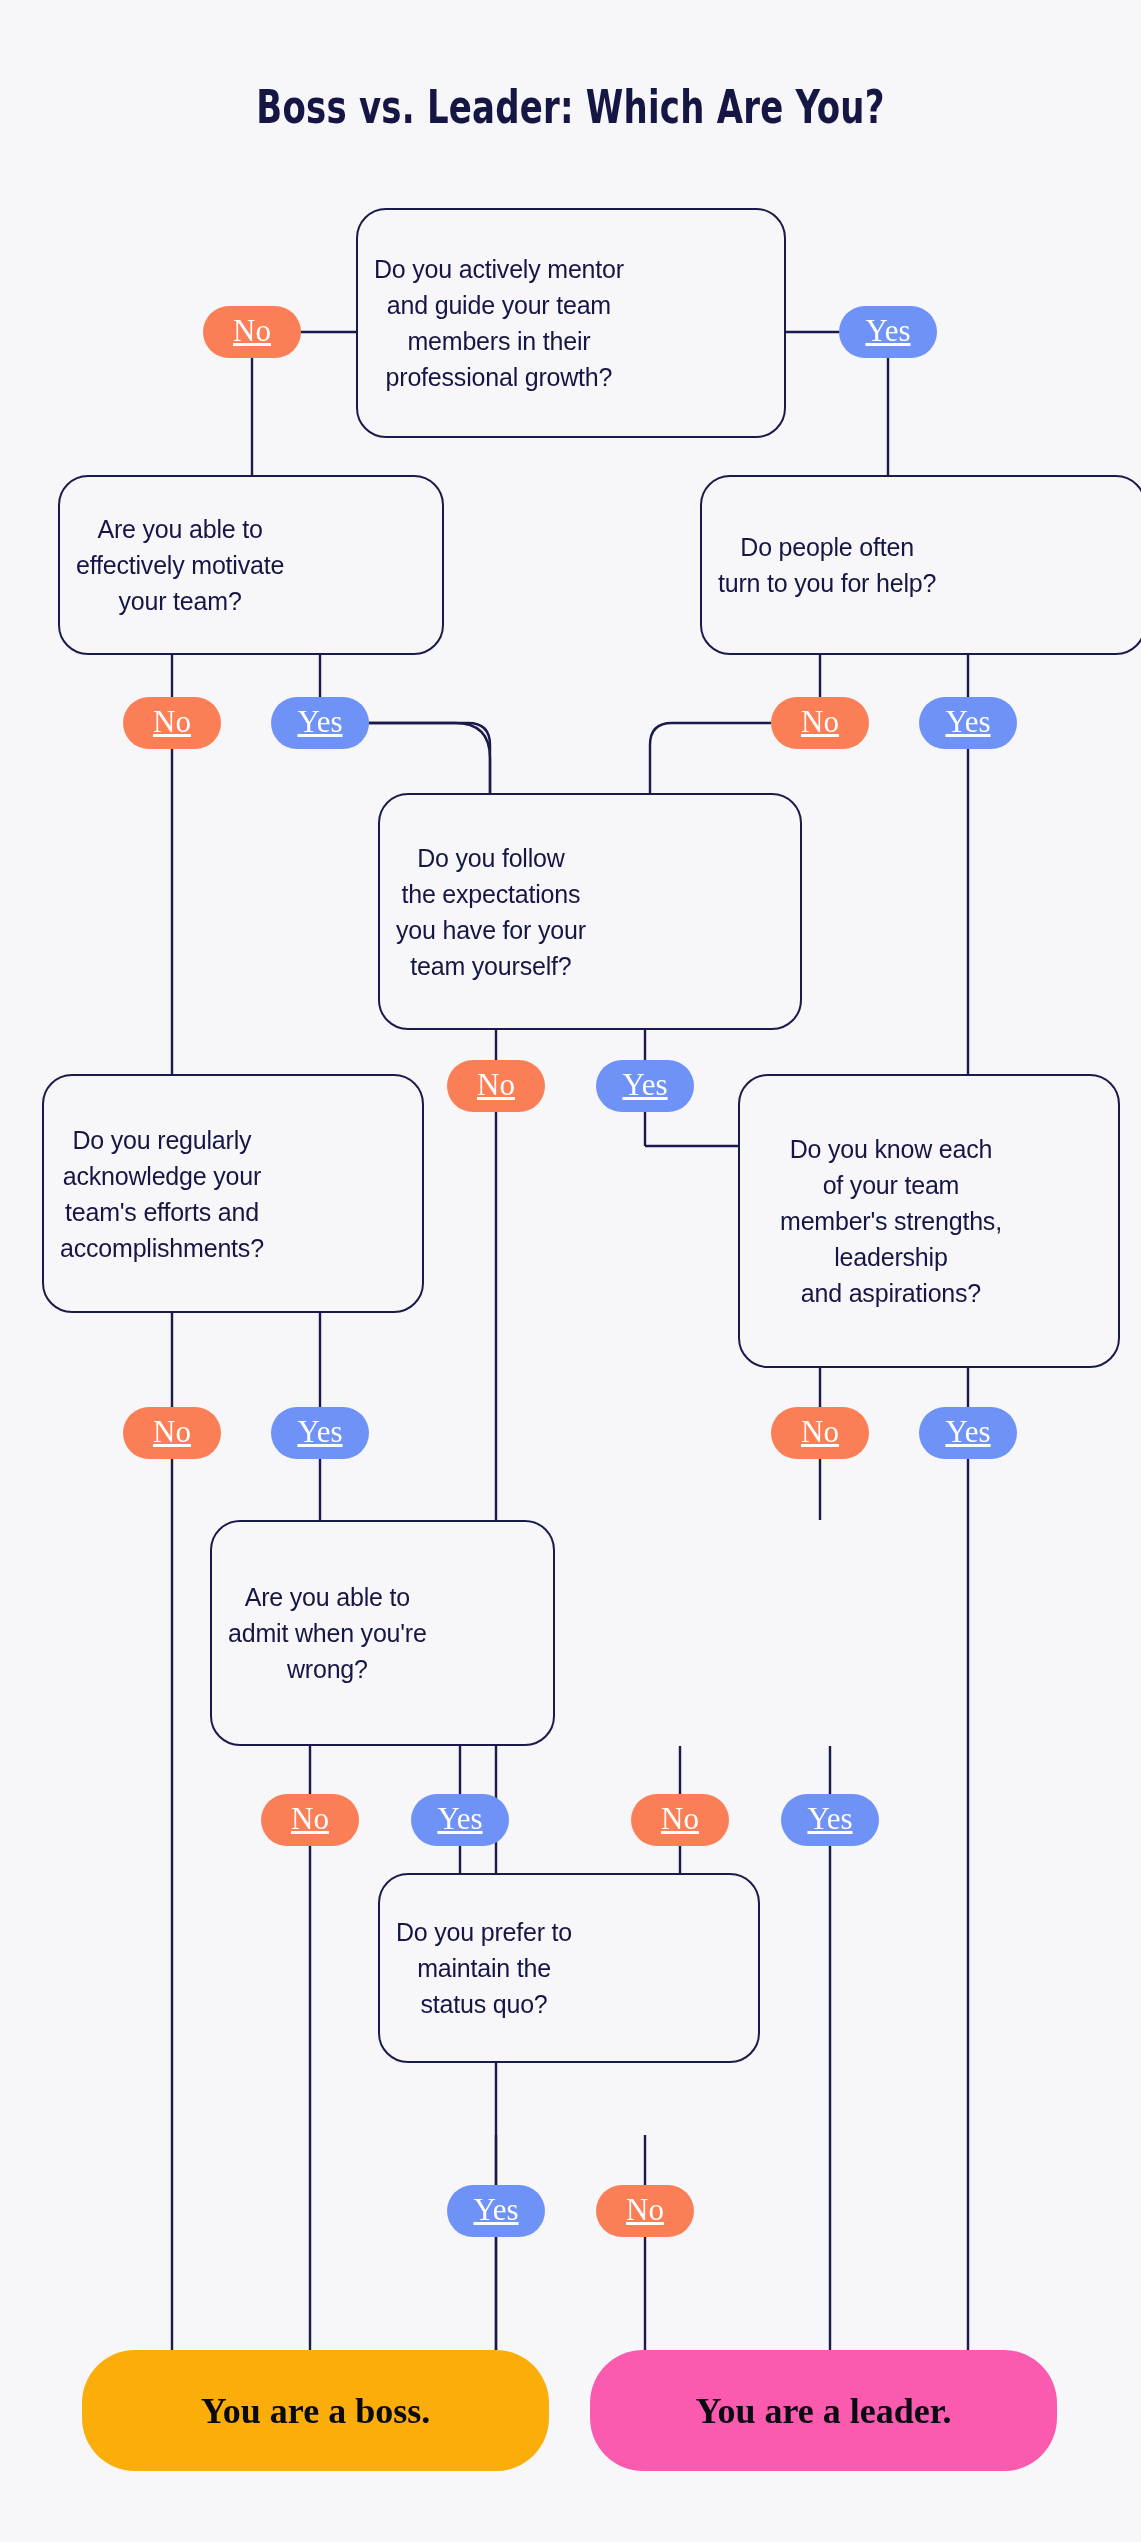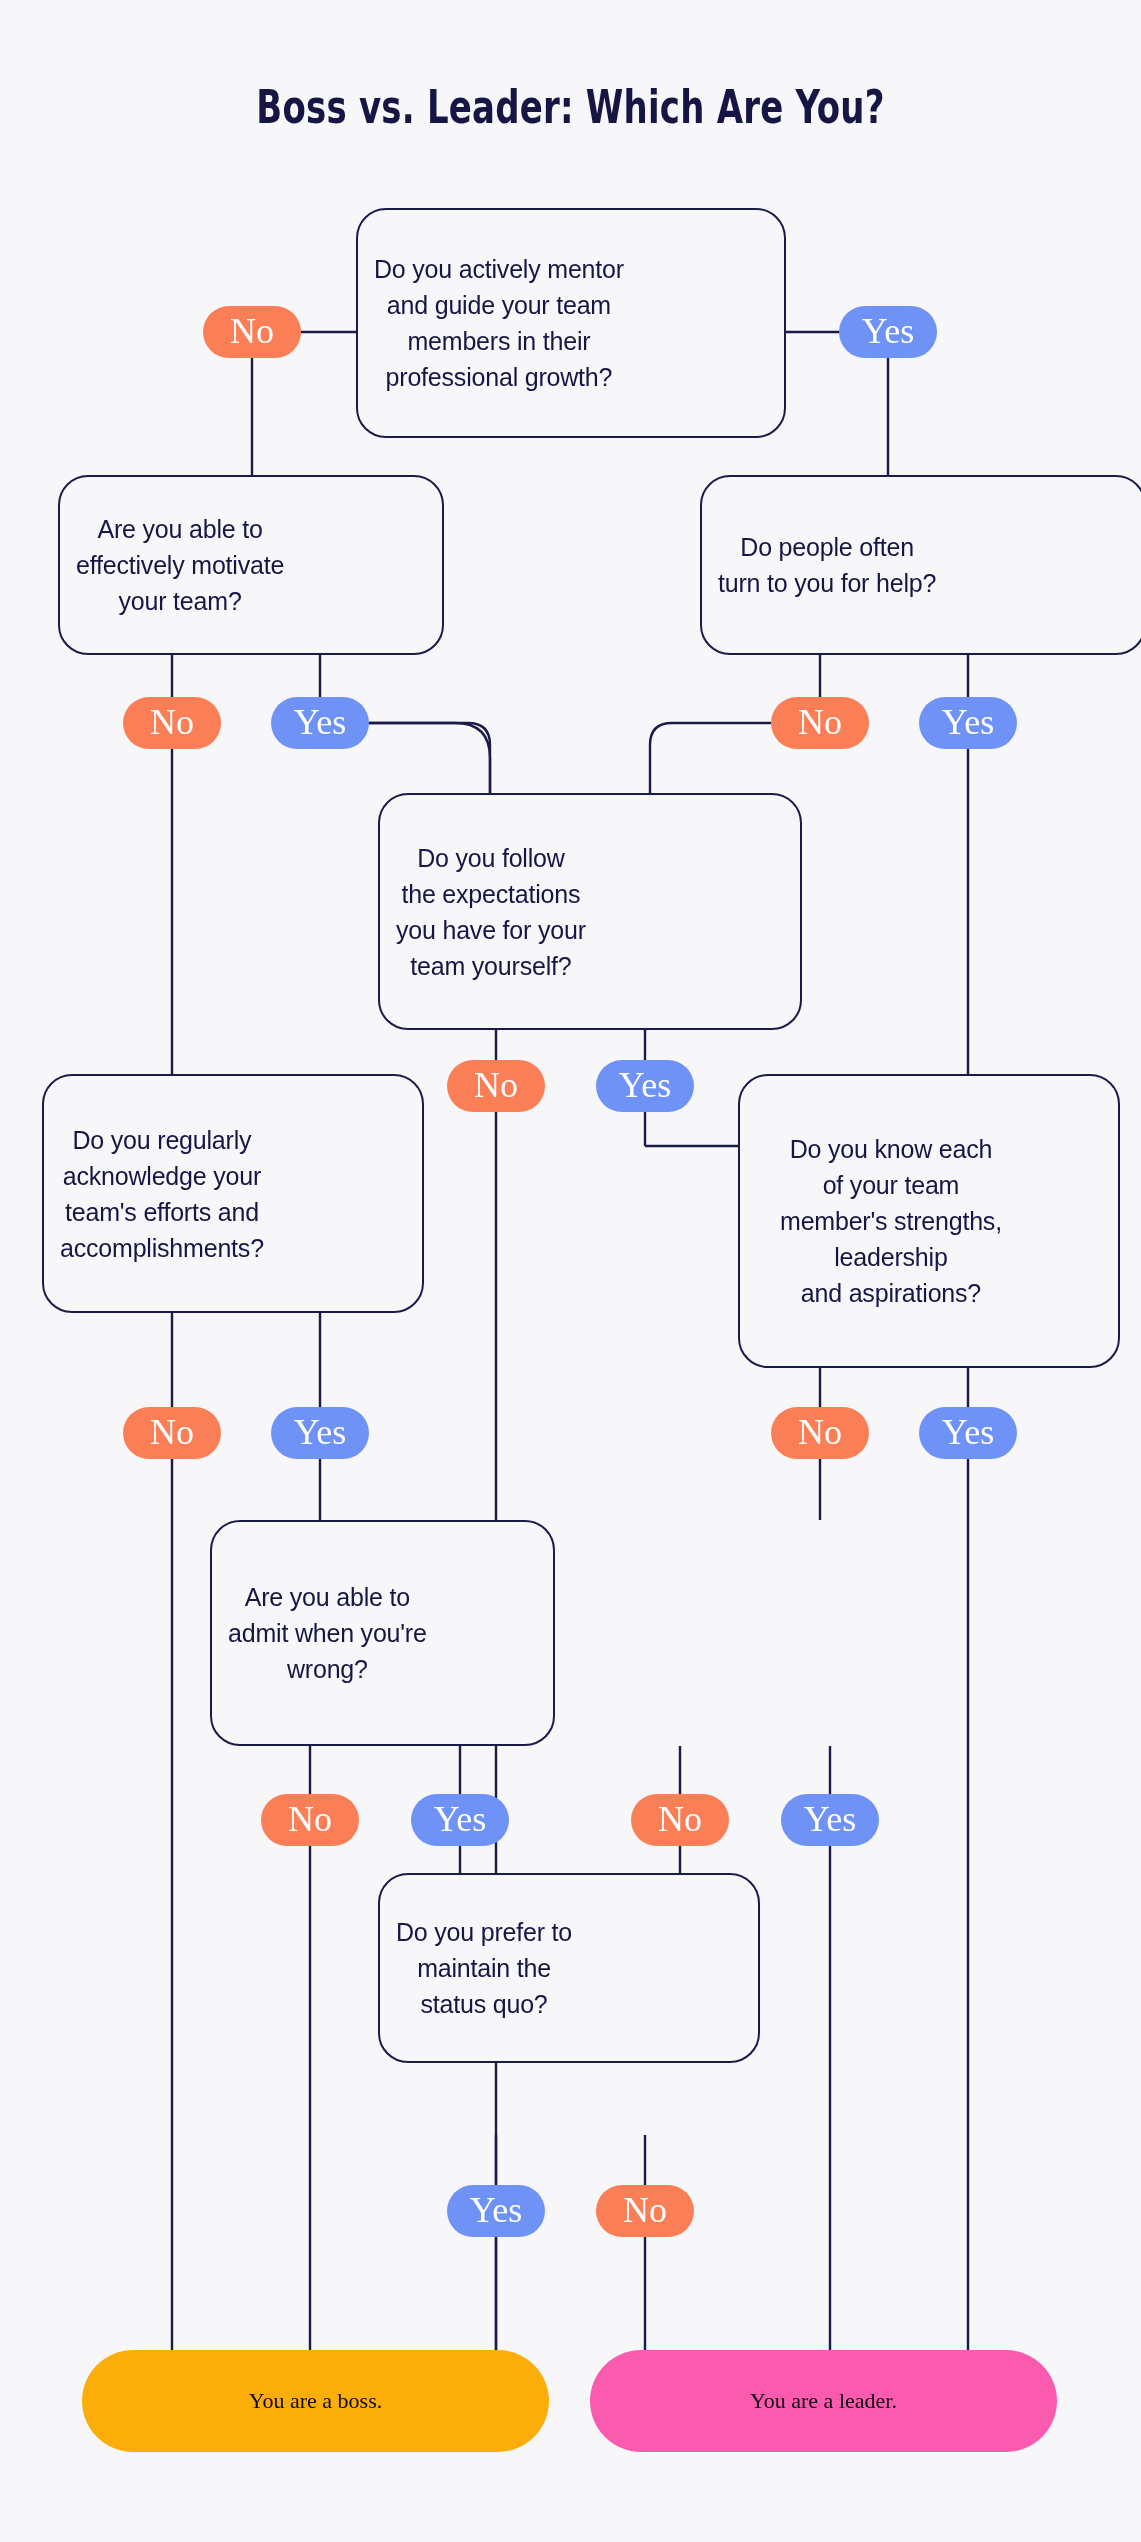--- a/index.html
+++ b/index.html
@@ -45,37 +45,38 @@
   .qbox span{display:block;}
 
   .pill{
     position:absolute;
     box-sizing:border-box;
     height:52px;
     border-radius:26px;
     display:flex;align-items:center;justify-content:center;
     color:#FFFFFF;
     font-family:"Liberation Serif","DejaVu Serif",serif;
-    font-size:36px;
+    font-size:31px;
     line-height:1;
     padding-bottom:3px;
+    text-decoration:underline;
   }
   .pill.no{background:#FB7F56;width:98px;}
   .pill.yes{background:#6F92F7;width:98px;}
 
   .result{
     position:absolute;
     box-sizing:border-box;
-    height:102px;
+    height:121px;
     border-radius:53px;
     display:flex;align-items:center;justify-content:center;
     color:#0A0A12;
     font-family:"Liberation Serif","DejaVu Serif",serif;
-    font-weight:normal;
-    font-size:22px;
+    font-weight:bold;
+    font-size:36px;
   }
 </style>
 </head>
 <body>
 
 <div id="stage">
 
   <svg id="wires" viewBox="0 0 1141 2542" xmlns="http://www.w3.org/2000/svg">
     <g fill="none" stroke="#1B1B4B" stroke-width="2.4" stroke-linecap="butt">
 

